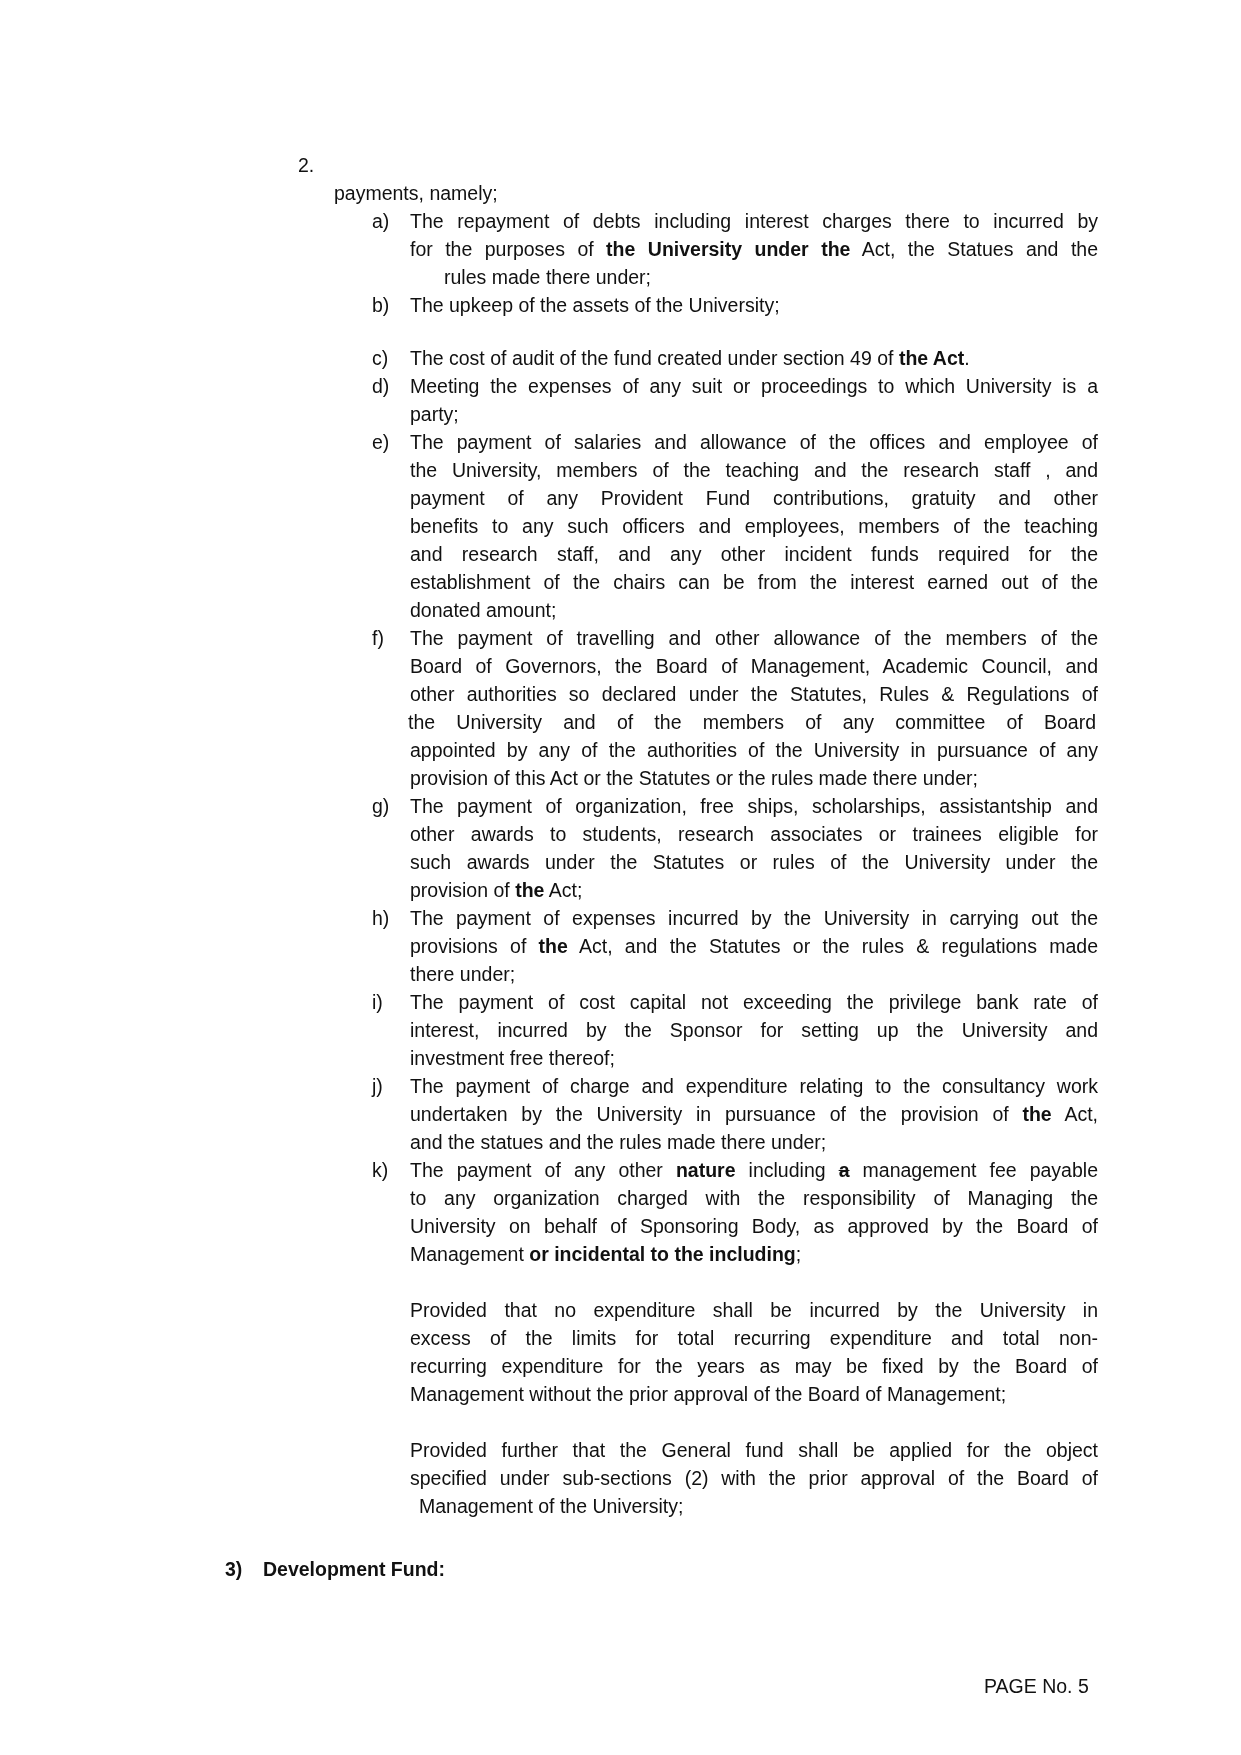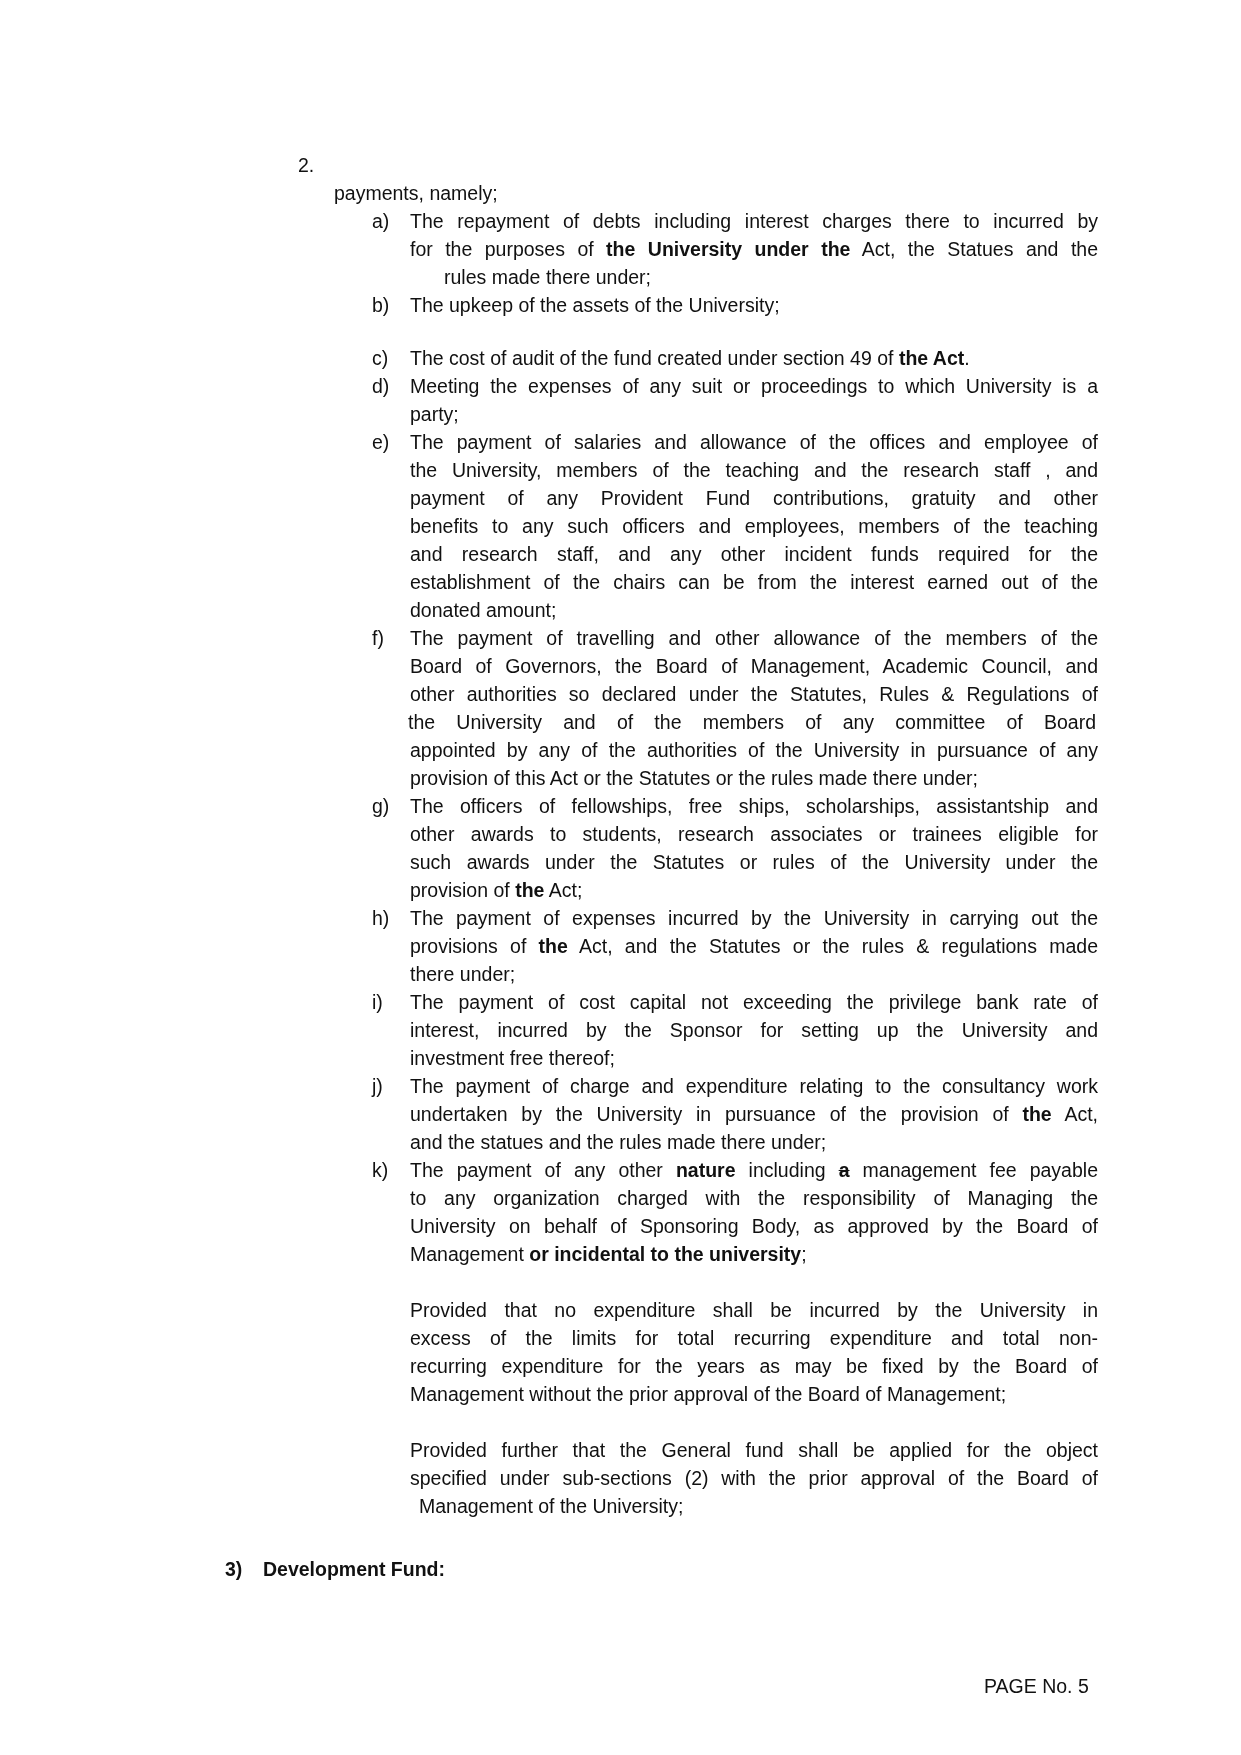--- a/index.html
+++ b/index.html
@@ -56,21 +56,21 @@
         <span class="lbl" style="left: 372px; top: 624px;">f)</span>
         <div class="line just" style="left: 410px; top: 624px; width: 688px;">The payment of travelling and other allowance of the members of the</div>
         <div class="line just" style="left: 410px; top: 652px; width: 688px;">Board of Governors, the Board of Management, Academic Council, and</div>
         <div class="line just" style="left: 410px; top: 680px; width: 688px;">other authorities so declared under the Statutes, Rules &amp; Regulations of</div>
         <div class="line just" style="left: 408px; top: 708px; width: 688px;">the University and of the members of any committee of Board</div>
         <div class="line just" style="left: 410px; top: 736px; width: 688px;">appointed by any of the authorities of the University in pursuance of any</div>
         <div class="line" style="left: 410px; top: 764px;">provision of this Act or the Statutes or the rules made there under;</div>
       </div>
       <div>
         <span class="lbl" style="left: 372px; top: 792px;">g)</span>
-        <div class="line just" style="left: 410px; top: 792px; width: 688px;">The officers of fellowships, free ships, scholarships, assistantship and</div>
+        <div class="line just" style="left: 410px; top: 792px; width: 688px;">The payment of organization, free ships, scholarships, assistantship and</div>
         <div class="line just" style="left: 410px; top: 820px; width: 688px;">other awards to students, research associates or trainees eligible for</div>
         <div class="line just" style="left: 410px; top: 848px; width: 688px;">such awards under the Statutes or rules of the University under the</div>
         <div class="line" style="left: 410px; top: 876px;">provision of <b>the</b> Act;</div>
       </div>
       <div>
         <span class="lbl" style="left: 372px; top: 904px;">h)</span>
         <div class="line just" style="left: 410px; top: 904px; width: 688px;">The payment of expenses incurred by the University in carrying out the</div>
         <div class="line just" style="left: 410px; top: 932px; width: 688px;">provisions of <b>the</b> Act, and the Statutes or the rules &amp; regulations made</div>
         <div class="line" style="left: 410px; top: 960px;">there under;</div>
       </div>
@@ -84,21 +84,21 @@
         <span class="lbl" style="left: 372px; top: 1072px;">j)</span>
         <div class="line just" style="left: 410px; top: 1072px; width: 688px;">The payment of charge and expenditure relating to the consultancy work</div>
         <div class="line just" style="left: 410px; top: 1100px; width: 688px;">undertaken by the University in pursuance of the provision of <b>the</b> Act,</div>
         <div class="line" style="left: 410px; top: 1128px;">and the statues and the rules made there under;</div>
       </div>
       <div>
         <span class="lbl" style="left: 372px; top: 1156px;">k)</span>
         <div class="line just" style="left: 410px; top: 1156px; width: 688px;">The payment of any other <b>nature</b> including <span class="strike">a</span> management fee payable</div>
         <div class="line just" style="left: 410px; top: 1184px; width: 688px;">to any organization charged with the responsibility of Managing the</div>
         <div class="line just" style="left: 410px; top: 1212px; width: 688px;">University on  behalf of Sponsoring Body, as approved by the Board of</div>
-        <div class="line" style="left: 410px; top: 1240px;">Management <b>or incidental to the university</b>;</div>
+        <div class="line" style="left: 410px; top: 1240px;">Management <b>or incidental to the including</b>;</div>
       </div>
     </div>
   <div id="provisos">
       <div>
         <div class="line just" style="left: 410px; top: 1296px; width: 688px;">Provided that no expenditure shall be incurred by the University in</div>
         <div class="line just" style="left: 410px; top: 1324px; width: 688px;">excess of the limits for total recurring expenditure and total non-</div>
         <div class="line just" style="left: 410px; top: 1352px; width: 688px;">recurring expenditure for the years as may be fixed by the Board of</div>
         <div class="line" style="left: 410px; top: 1380px;">Management without the prior approval of the Board of Management;</div>
       </div>
       <div>

